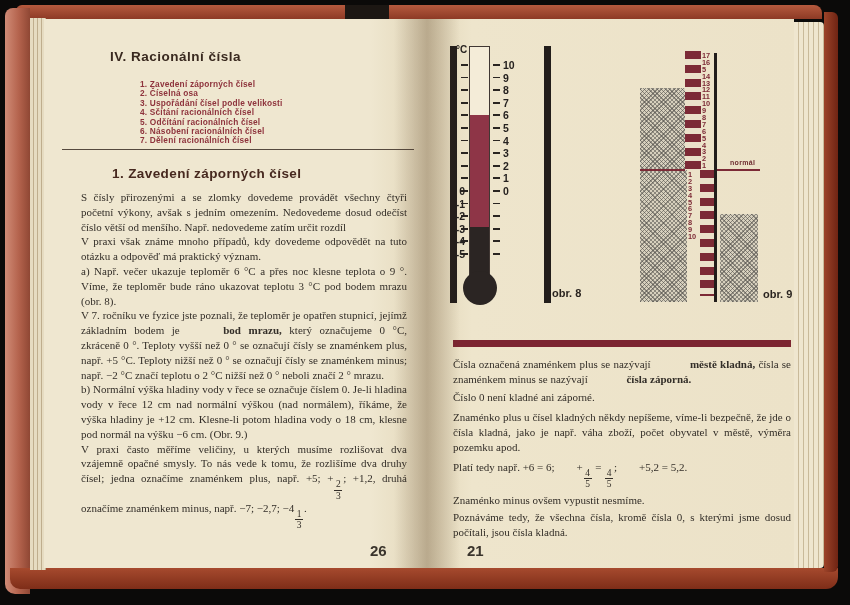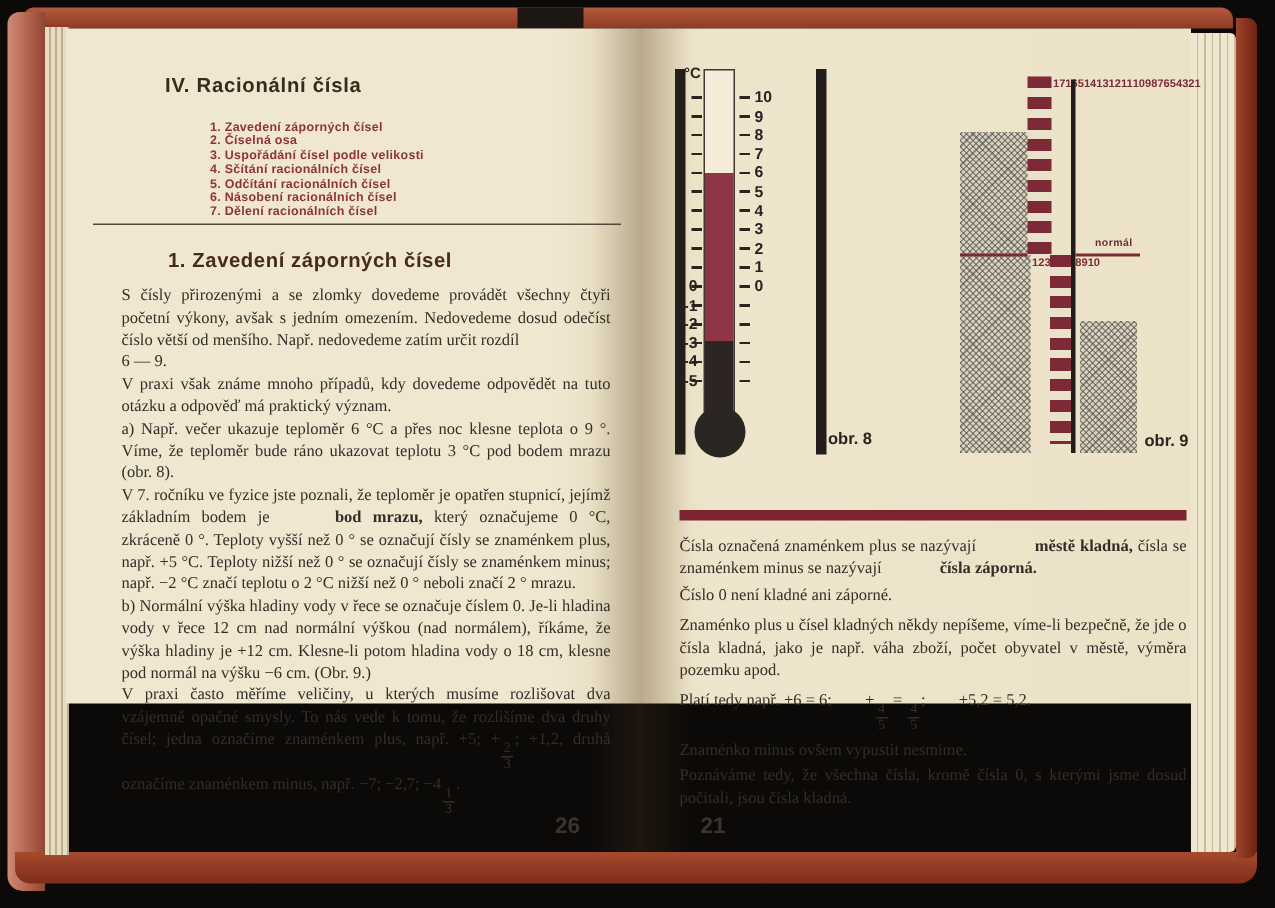--- a/index.html
+++ b/index.html
@@ -13,21 +13,21 @@
     background:linear-gradient(to right,#d08b76,#b4634d 55%,#8f4734);border-radius:8px 0 0 10px;}
   .cover-bottom{position:absolute;left:10px;top:568px;width:828px;height:21px;
     background:linear-gradient(to bottom,#a64a2e,#7e2d18);border-radius:0 0 12px 10px;}
   .cover-right{position:absolute;left:824px;top:12px;width:14px;height:560px;
     background:linear-gradient(to left,#6f2413,#9c4329);border-radius:0 6px 6px 0;}
   .edge-left{position:absolute;left:30px;top:18px;width:16px;height:552px;
     background:repeating-linear-gradient(to right,#e6dcc1 0 3px,#bfae8d 3px 4px);}
   .edge-right{position:absolute;left:794px;top:22px;width:30px;height:546px;
     background:repeating-linear-gradient(to right,#efe6cf 0 4px,#c9ba9a 4px 5px);border-radius:0 4px 4px 0;}
   
-  .page{position:absolute;top:19px;height:450px;background:#eee5cc;}
+  .page{position:absolute;top:19px;height:549px;background:#eee5cc;}
   .page-l{left:44px;width:384px;background:linear-gradient(to right,#efe7d0 85%,#e2d6b8);}
   .page-r{left:428px;width:366px;background:linear-gradient(to right,#e2d6b8 0,#eee5cc 12%,#ece2c8);}
   .gutter{position:absolute;left:394px;top:19px;width:66px;height:549px;pointer-events:none;
     background:linear-gradient(to right,rgba(80,55,30,0) 0,rgba(80,55,30,.28) 50%,rgba(80,55,30,0) 100%);}
   
   .lp-title{position:absolute;left:66px;top:30px;font-family:"Liberation Sans",sans-serif;
     font-weight:bold;font-size:13.5px;letter-spacing:.5px;color:#39291f;}
   .lp-toc{position:absolute;left:96px;top:61px;font-family:"Liberation Sans",sans-serif;
     font-weight:bold;font-size:8.3px;color:#8e333c;letter-spacing:.2px;}
   .lp-toc span{display:block;line-height:9.4px;}
@@ -71,21 +71,21 @@
   .fig9{position:absolute;left:210px;top:28px;width:158px;height:262px;}
   .hatch{position:absolute;background-color:#d7d0bd;
     background-image:repeating-linear-gradient(45deg,rgba(78,76,72,.55) 0 1px,transparent 1px 3px),
                      repeating-linear-gradient(-45deg,rgba(78,76,72,.55) 0 1px,transparent 1px 3px);}
   .w-left{left:2px;top:41px;width:47px;height:214px;}
   .w-right{left:82px;top:167px;width:38px;height:88px;}
   .ruler{position:absolute;width:16px;
     background:repeating-linear-gradient(to bottom,#7c2a36 0 8px,#eae1ca 8px 13.8px);}
   .ruler.above{left:47px;top:4px;height:119px;}
   .ruler.below{left:62px;top:123px;height:126px;}
-  .g-nums{position:absolute;display:flex;flex-direction:row;
+  .g-nums{position:absolute;display:flex;flex-direction:column;
     font-family:"Liberation Sans",sans-serif;font-weight:bold;font-size:7.4px;color:#7c2a36;}
   .g-nums span{display:block;height:6.9px;line-height:6.9px;}
   .g-nums.above{left:64px;top:6px;}
   .g-nums.below{left:50px;top:125px;}
   .g-line{position:absolute;left:76px;top:6px;width:3px;height:249px;background:#221d1b;}
   .n-line{position:absolute;top:122px;height:2px;background:#7c2a36;}
   .n-line.l{left:2px;width:45px;}
   .n-line.r{left:79px;width:43px;}
   .n-label{position:absolute;left:92px;top:112px;font-family:"Liberation Sans",sans-serif;
     font-weight:bold;font-size:7px;color:#6e2c30;letter-spacing:.3px;}
@@ -117,21 +117,20 @@
         <span>3. Uspořádání čísel podle velikosti</span>
         <span>4. Sčítání racionálních čísel</span>
         <span>5. Odčítání racionálních čísel</span>
         <span>6. Násobení racionálních čísel</span>
         <span>7. Dělení racionálních čísel</span>
       </div>
     <div class="lp-rule"></div>
     <div class="lp-heading">1. Zavedení záporných čísel</div>
     <div class="lp-body body-text">
       <p><span>S čísly přirozenými a se zlomky dovedeme provádět všechny čtyři početní výkony, avšak s jedním omezením. Nedovedeme dosud odečíst číslo větší od menšího. Např. nedovedeme zatím určit rozdíl</span></p>
-      <p class="formula">6 — 9.</p>
       <p><span>V praxi však známe mnoho případů, kdy dovedeme odpovědět na tuto otázku a odpověď má praktický význam.</span></p>
       <p><span>a) Např. večer ukazuje teploměr 6 °C a přes noc klesne teplota o 9 °. Víme, že teploměr bude ráno ukazovat teplotu 3 °C pod bodem mrazu (obr. 8).</span></p>
       <p><span>V 7. ročníku ve fyzice jste poznali, že teploměr je opatřen stupnicí, jejímž základním bodem je </span><span class="b">bod mrazu,</span><span> který označujeme 0 °C, zkráceně 0 °. Teploty vyšší než 0 ° se označují čísly se znaménkem plus, např. +5 °C. Teploty nižší než 0 ° se označují čísly se znaménkem minus; např. −2 °C značí teplotu o 2 °C nižší než 0 ° neboli značí 2 ° mrazu.</span></p>
       <p><span>b) Normální výška hladiny vody v řece se označuje číslem 0. Je-li hladina vody v řece 12 cm nad normální výškou (nad normálem), říkáme, že výška hladiny je +12 cm. Klesne-li potom hladina vody o 18 cm, klesne pod normál na výšku −6 cm. (Obr. 9.)</span></p>
       <p><span>V praxi často měříme veličiny, u kterých musíme rozlišovat dva vzájemně opačné smysly. To nás vede k tomu, že rozlišíme dva druhy čísel; jedna označíme znaménkem plus, např. +5; +</span><span class="frac">
             <span class="num">2</span>
             <span class="den">3</span>
           </span><span>; +1,2, druhá označíme znaménkem minus, např. −7; −2,7; −4</span><span class="frac">
             <span class="num">1</span>
             <span class="den">3</span>

